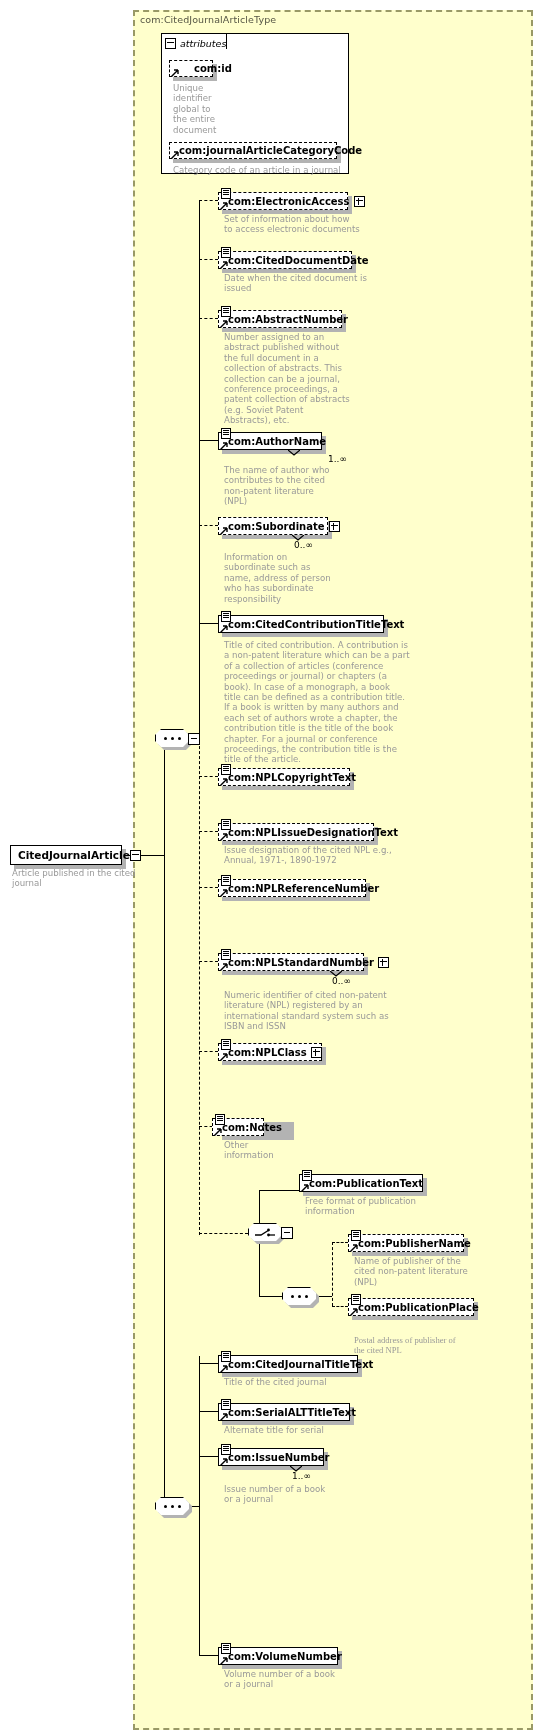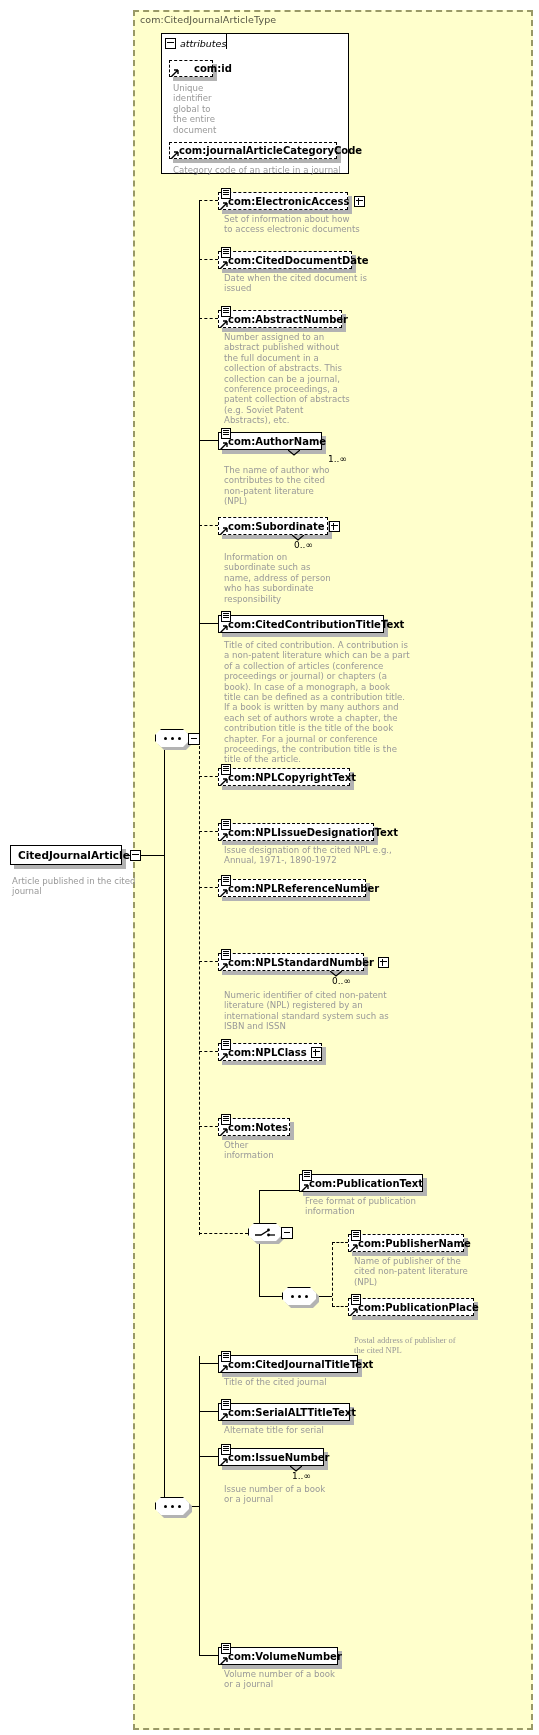--- a/index.html
+++ b/index.html
@@ -194,21 +194,21 @@
     </svg>
     <span>com:journalArticleCategoryCode</span>
   </div>
   <div class="desc" style="left:173px;top:165px;width:180px;">Category code of an article in a journal</div>
 
   <div class="node-shadow" style="left:14px;top:849px;width:112px;height:20px;"></div>
   <div class="rootbox" style="left:10px;top:845px;width:112px;">
     <span>CitedJournalArticle</span>
     <span class="pm"></span>
   </div>
-  <div class="desc" style="left:12px;top:868px;width:130px;margin-top:8px;">Article published in the cited
+  <div class="desc" style="left:12px;top:868px;width:130px;">Article published in the cited
 journal</div>
 
   <div class="ln h" style="left:122px;top:855px;width:42px;"></div>
 
   <div class="conn" style="left:155px;top:729px;">
     <div class="sh"></div>
     <div class="body"></div>
     <div class="dots">
         <b></b>
         <b></b>
@@ -425,21 +425,21 @@
       </span>
     <svg class="refarrow" viewBox="0 0 8 8">
       <path d="M0 8 L7 1 M7 1 L3 1 M7 1 L7 5" stroke="#000" stroke-width="1.4" fill="none"></path>
     </svg>
     <span>com:NPLClass</span>
     <span class="expander plus"></span>
   </div>
 
   <div class="lnd h" style="left:199px;top:1126px;width:19px;"></div>
   <div class="node-shadow" style="left:222px;top:1122px;width:72px;height:18px;"></div>
-  <div class="node opt" style="left:218px;top:1118px;width:72px;">
+  <div class="node opt" style="left:212px;top:1118px;width:52px;">
     <span class="seqglyph">
         <i></i>
         <i></i>
         <i></i>
       </span>
     <svg class="refarrow" viewBox="0 0 8 8">
       <path d="M0 8 L7 1 M7 1 L3 1 M7 1 L7 5" stroke="#000" stroke-width="1.4" fill="none"></path>
     </svg>
     <span>com:Notes</span>
   </div>

